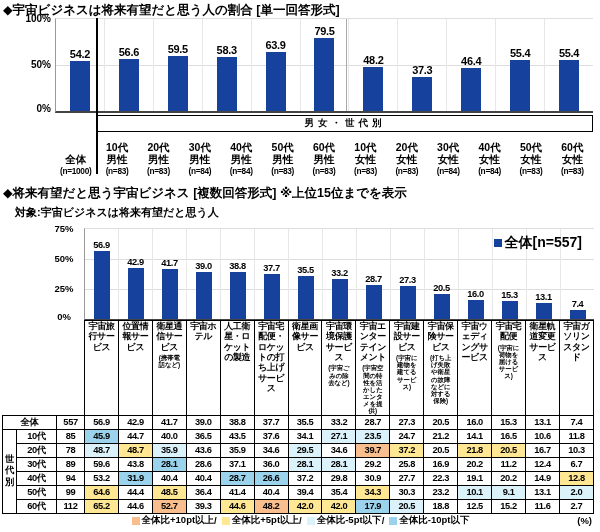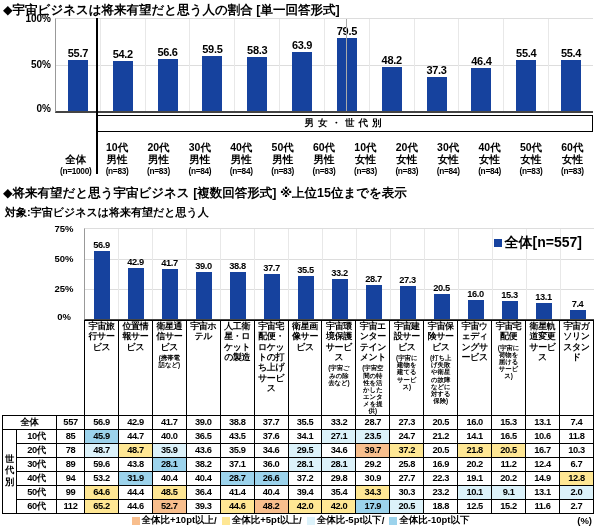--- a/index.html
+++ b/index.html
@@ -20,21 +20,21 @@
   .c1bracket{margin-left:42px;height:15px;border:1px solid #000;background:#fff;display:flex;align-items:center;
              justify-content:center;font-size:9.5px;font-weight:bold;letter-spacing:4px;margin-top:2px;}
   .c1labels{display:flex;height:33px;margin-top:1px;}
   .c1lab{flex:1;display:flex;flex-direction:column;justify-content:flex-end;align-items:center;text-align:center;
          font-size:10.5px;font-weight:bold;line-height:1.2;white-space:pre-line;min-width:0;}
   .c1ns{display:flex;height:12px;}
   .c1n{flex:1;text-align:center;font-size:8.3px;font-weight:bold;letter-spacing:-0.3px;min-width:0;}
   .yt{position:absolute;width:46px;text-align:right;font-size:10px;font-weight:bold;}
   
   .t2{font-size:12.5px;font-weight:bold;padding:7px 0 0 3px;height:20px;white-space:nowrap;}
-  .t2b{font-size:11px;font-weight:bold;padding-left:5px;height:14px;}
+  .t2b{font-size:11px;font-weight:bold;padding-left:15px;height:14px;}
   .c2{position:relative;margin-left:84px;width:510px;margin-top:9px;}
   .c2plot{position:relative;height:90px;border-left:1px solid #999;border-bottom:1.5px solid #444;border-top:1px solid #ddd;}
   .c2g1{position:absolute;left:0;right:0;top:30px;border-top:1px solid #ddd;}
   .c2g2{position:absolute;left:0;right:0;top:60px;border-top:1px solid #ddd;}
   .c2bars{position:absolute;left:0;top:0;right:0;bottom:0;display:flex;}
   .c2slot{flex:1;display:flex;flex-direction:column;justify-content:flex-end;align-items:center;min-width:0;}
   .c2slot+.c2slot{border-left:1px solid #e8e8e8;}
   .c2val{font-size:9.3px;font-weight:bold;margin-bottom:1px;letter-spacing:-0.4px;}
   .c2bar{width:16px;background:#16429E;}
   .c2yt{position:absolute;width:32px;text-align:center;font-size:9.5px;font-weight:bold;left:-36px;}
@@ -68,24 +68,20 @@
 
   <div class="t1">◆宇宙ビジネスは将来有望だと思う人の割合 [単一回答形式]</div>
   <div class="c1">
     <span class="yt" style="left:-50px;top:-5px;">100%</span>
     <span class="yt" style="left:-50px;top:41px;">50%</span>
     <span class="yt" style="left:-50px;top:85px;">0%</span>
     <div class="c1plot">
       <div class="c1grid"></div>
       <div class="c1bars" id="c1bars">
           <div class="c1slot">
-            <span class="c1val">55.7</span>
-            <div class="c1bar" style="height: 51.2px;"></div>
-          </div>
-          <div class="c1slot">
             <span class="c1val">54.2</span>
             <div class="c1bar" style="height: 49.9px;"></div>
           </div>
           <div class="c1slot">
             <span class="c1val">56.6</span>
             <div class="c1bar" style="height: 52.1px;"></div>
           </div>
           <div class="c1slot">
             <span class="c1val">59.5</span>
             <div class="c1bar" style="height: 54.7px;"></div>
@@ -390,21 +386,21 @@
           <td class="hl-y5">20.5</td>
           <td>16.7</td>
           <td>10.3</td>
         </tr>
         <tr>
           <td>30代</td>
           <td>89</td>
           <td>59.6</td>
           <td>43.8</td>
           <td class="hl-b10">28.1</td>
-          <td>38.2</td>
+          <td>28.6</td>
           <td>37.1</td>
           <td>36.0</td>
           <td class="hl-b5">28.1</td>
           <td class="hl-b5">28.1</td>
           <td>29.2</td>
           <td>25.8</td>
           <td>16.9</td>
           <td>20.2</td>
           <td>11.2</td>
           <td>12.4</td>

